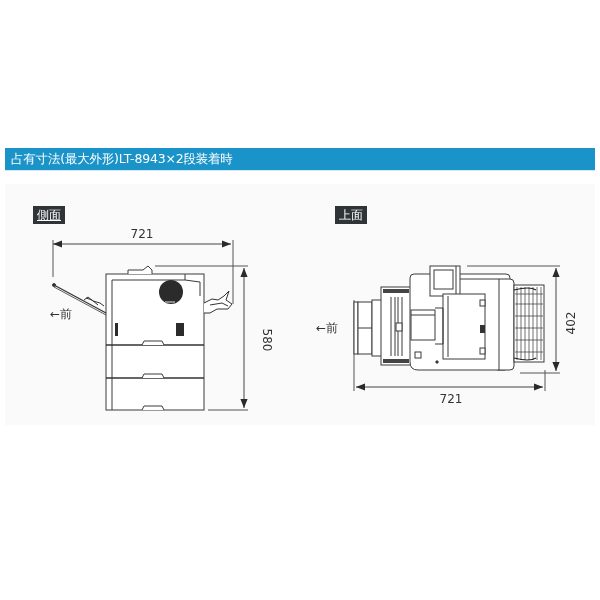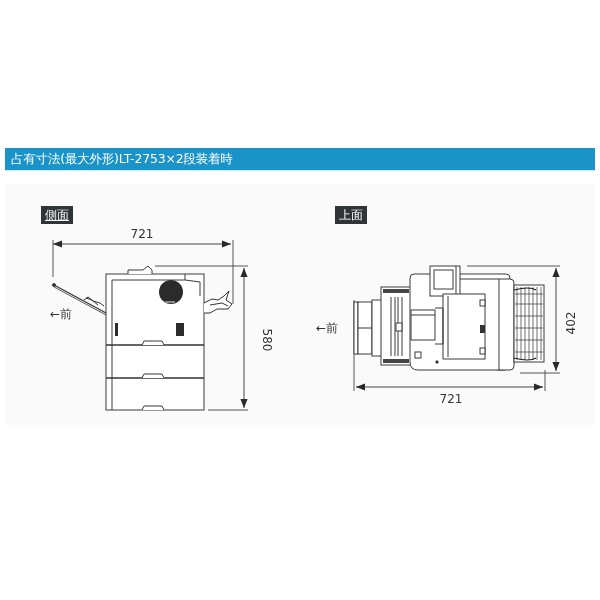--- a/index.html
+++ b/index.html
@@ -5,31 +5,31 @@
     html, body { margin: 0; padding: 0; background: #ffffff; }
     body { width: 600px; height: 600px; position: relative; overflow: hidden;
            font-family: "DejaVu Sans", "Liberation Sans", sans-serif; }
     .banner { position: absolute; left: 5px; top: 148px; width: 590px; height: 22px;
               background: #1a93c9; color: #ffffff; font-size: 12.5px; line-height: 22px;
               padding-left: 6px; box-sizing: border-box; letter-spacing: -0.2px; }
     .banner-shadow { position: absolute; left: 5px; top: 170px; width: 590px; height: 1px; background: #cfe8f4; }
     .panel { position: absolute; left: 5px; top: 184px; width: 590px; height: 241px; background: #fafafa; }
     .view-label { position: absolute; height: 18px; line-height: 18px; padding: 0 4px;
                   background: #2f3437; color: #ffffff; font-size: 12px; }
-    #label-side { left: 41px; top: 206px; text-decoration: underline; }
+    #label-side { left: 33px; top: 206px; text-decoration: underline; }
     #label-top { left: 335px; top: 206px; }
     svg.drawing { position: absolute; left: 0; top: 0; }
     .dim-text { font-family: "DejaVu Sans", "Liberation Sans", sans-serif; font-size: 12px; fill: #333; }
     .front-text { font-family: "DejaVu Sans", "Liberation Sans", sans-serif; font-size: 12px; fill: #333; }
   </style>
 </head>
 <body>
 
 <div class="banner">
-  <span>占有寸法(最大外形)LT-2753×2段装着時</span>
+  <span>占有寸法(最大外形)LT-8943×2段装着時</span>
 </div>
 <div class="banner-shadow"></div>
 
 <div class="panel"></div>
 
 <div class="view-label" id="label-side">側面</div>
 <div class="view-label" id="label-top">上面</div>
 
 <svg class="drawing" width="600" height="600" viewBox="0 0 600 600">
   <defs>

